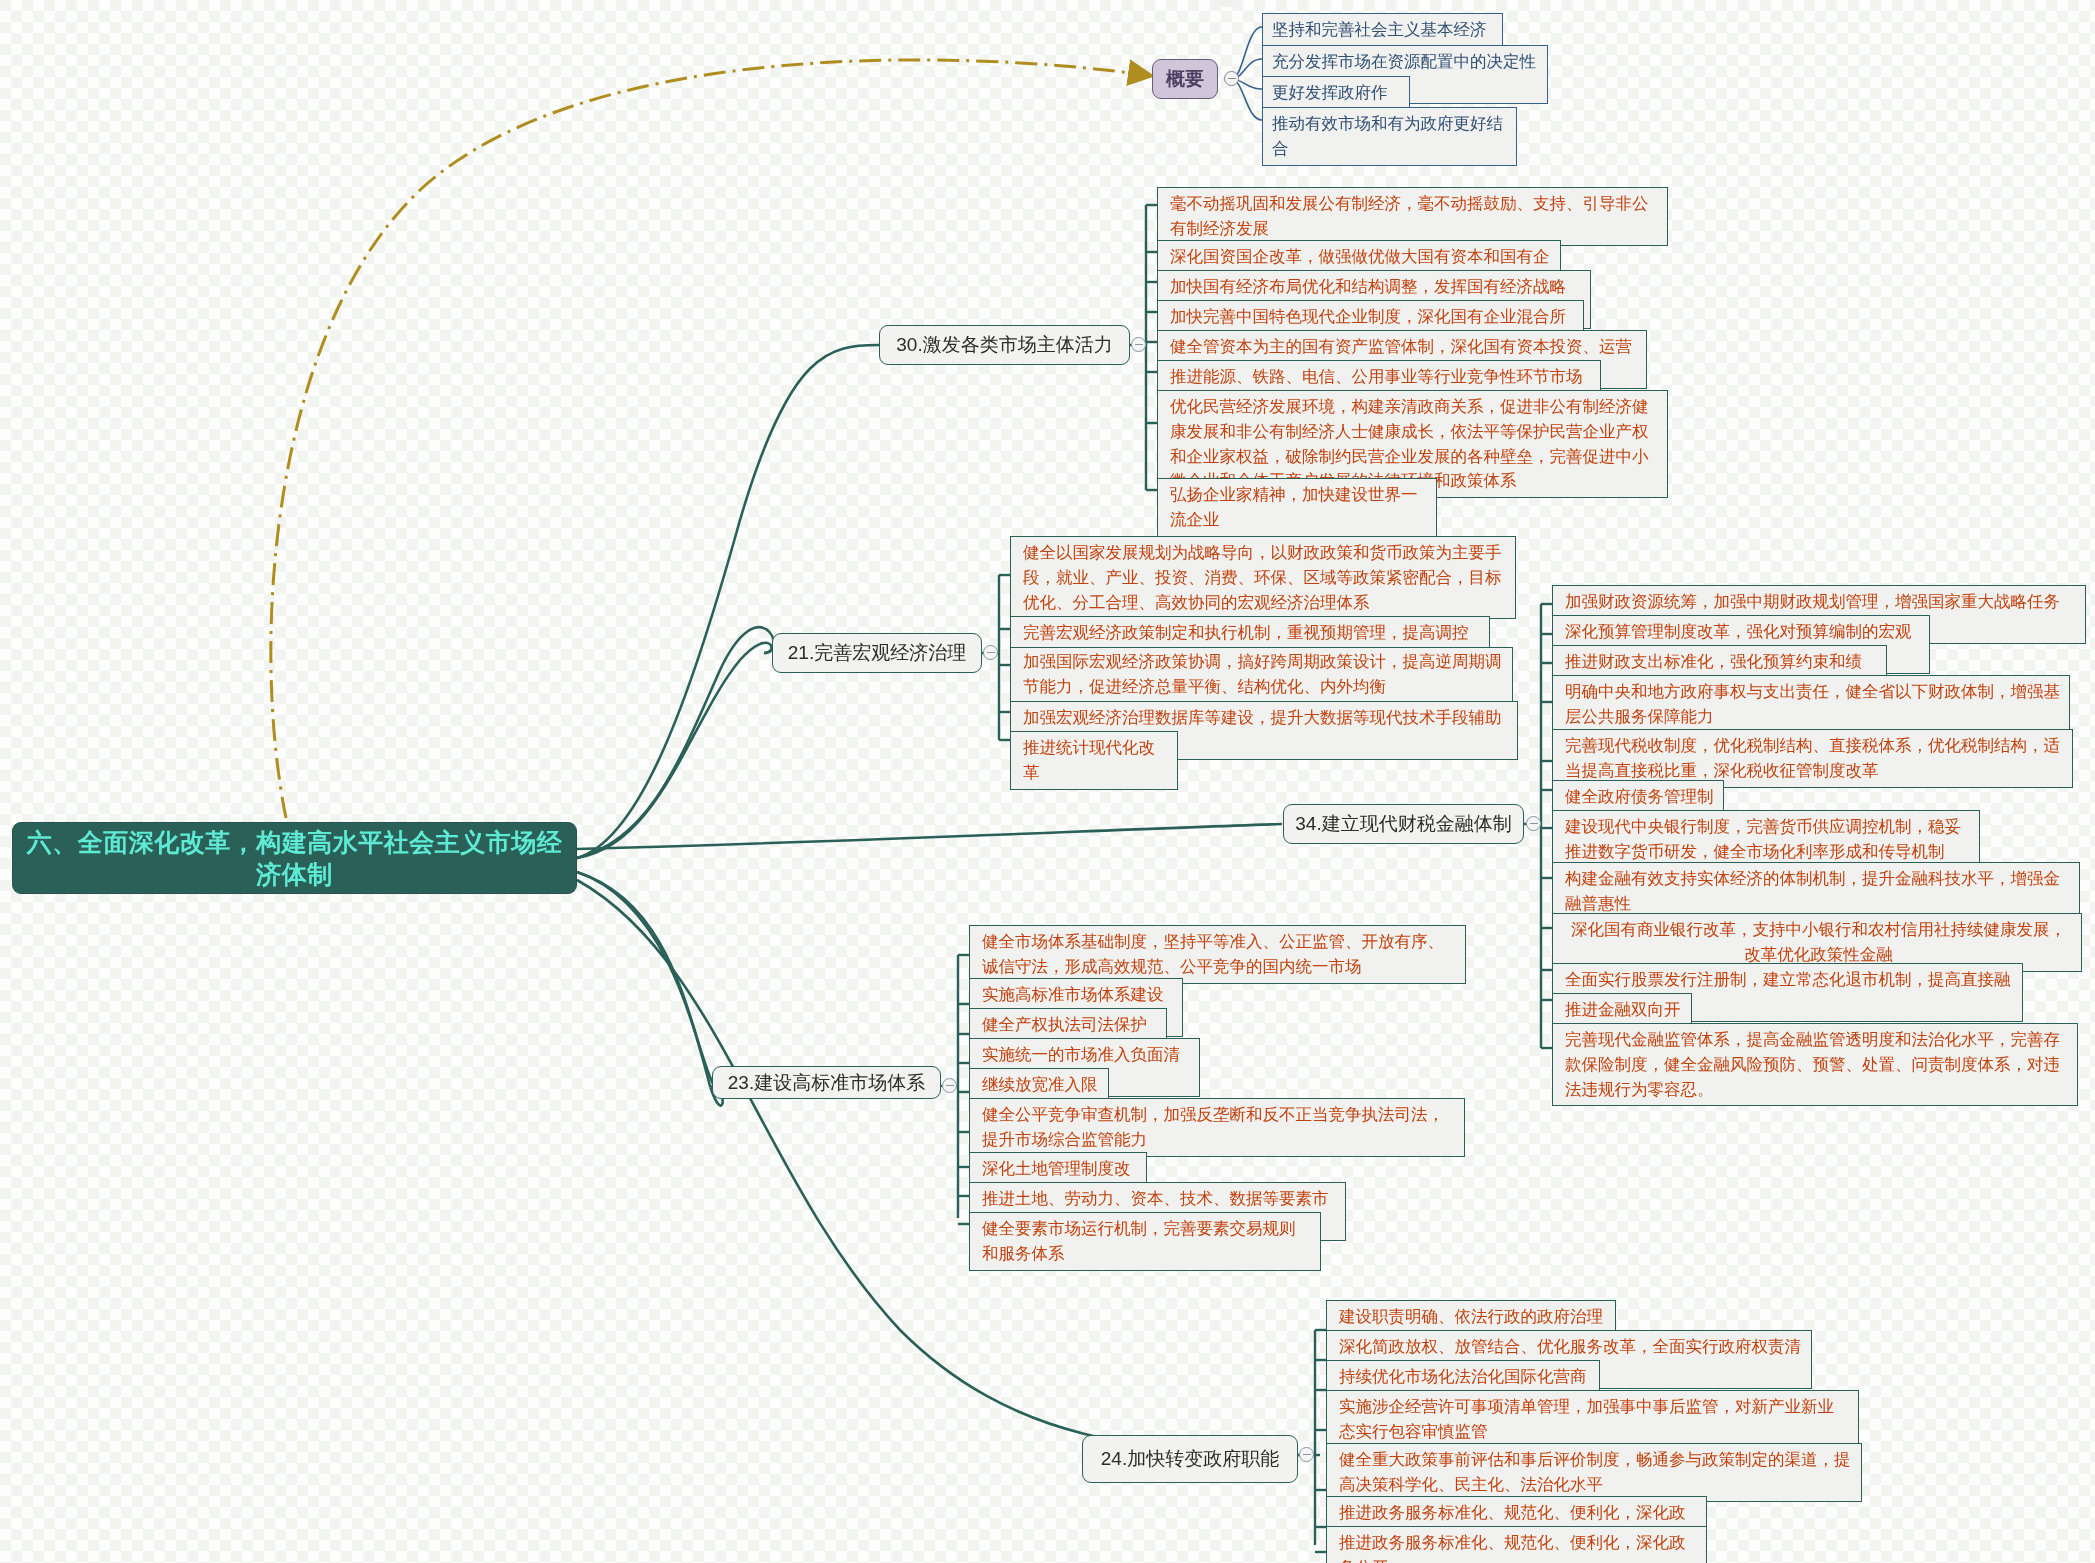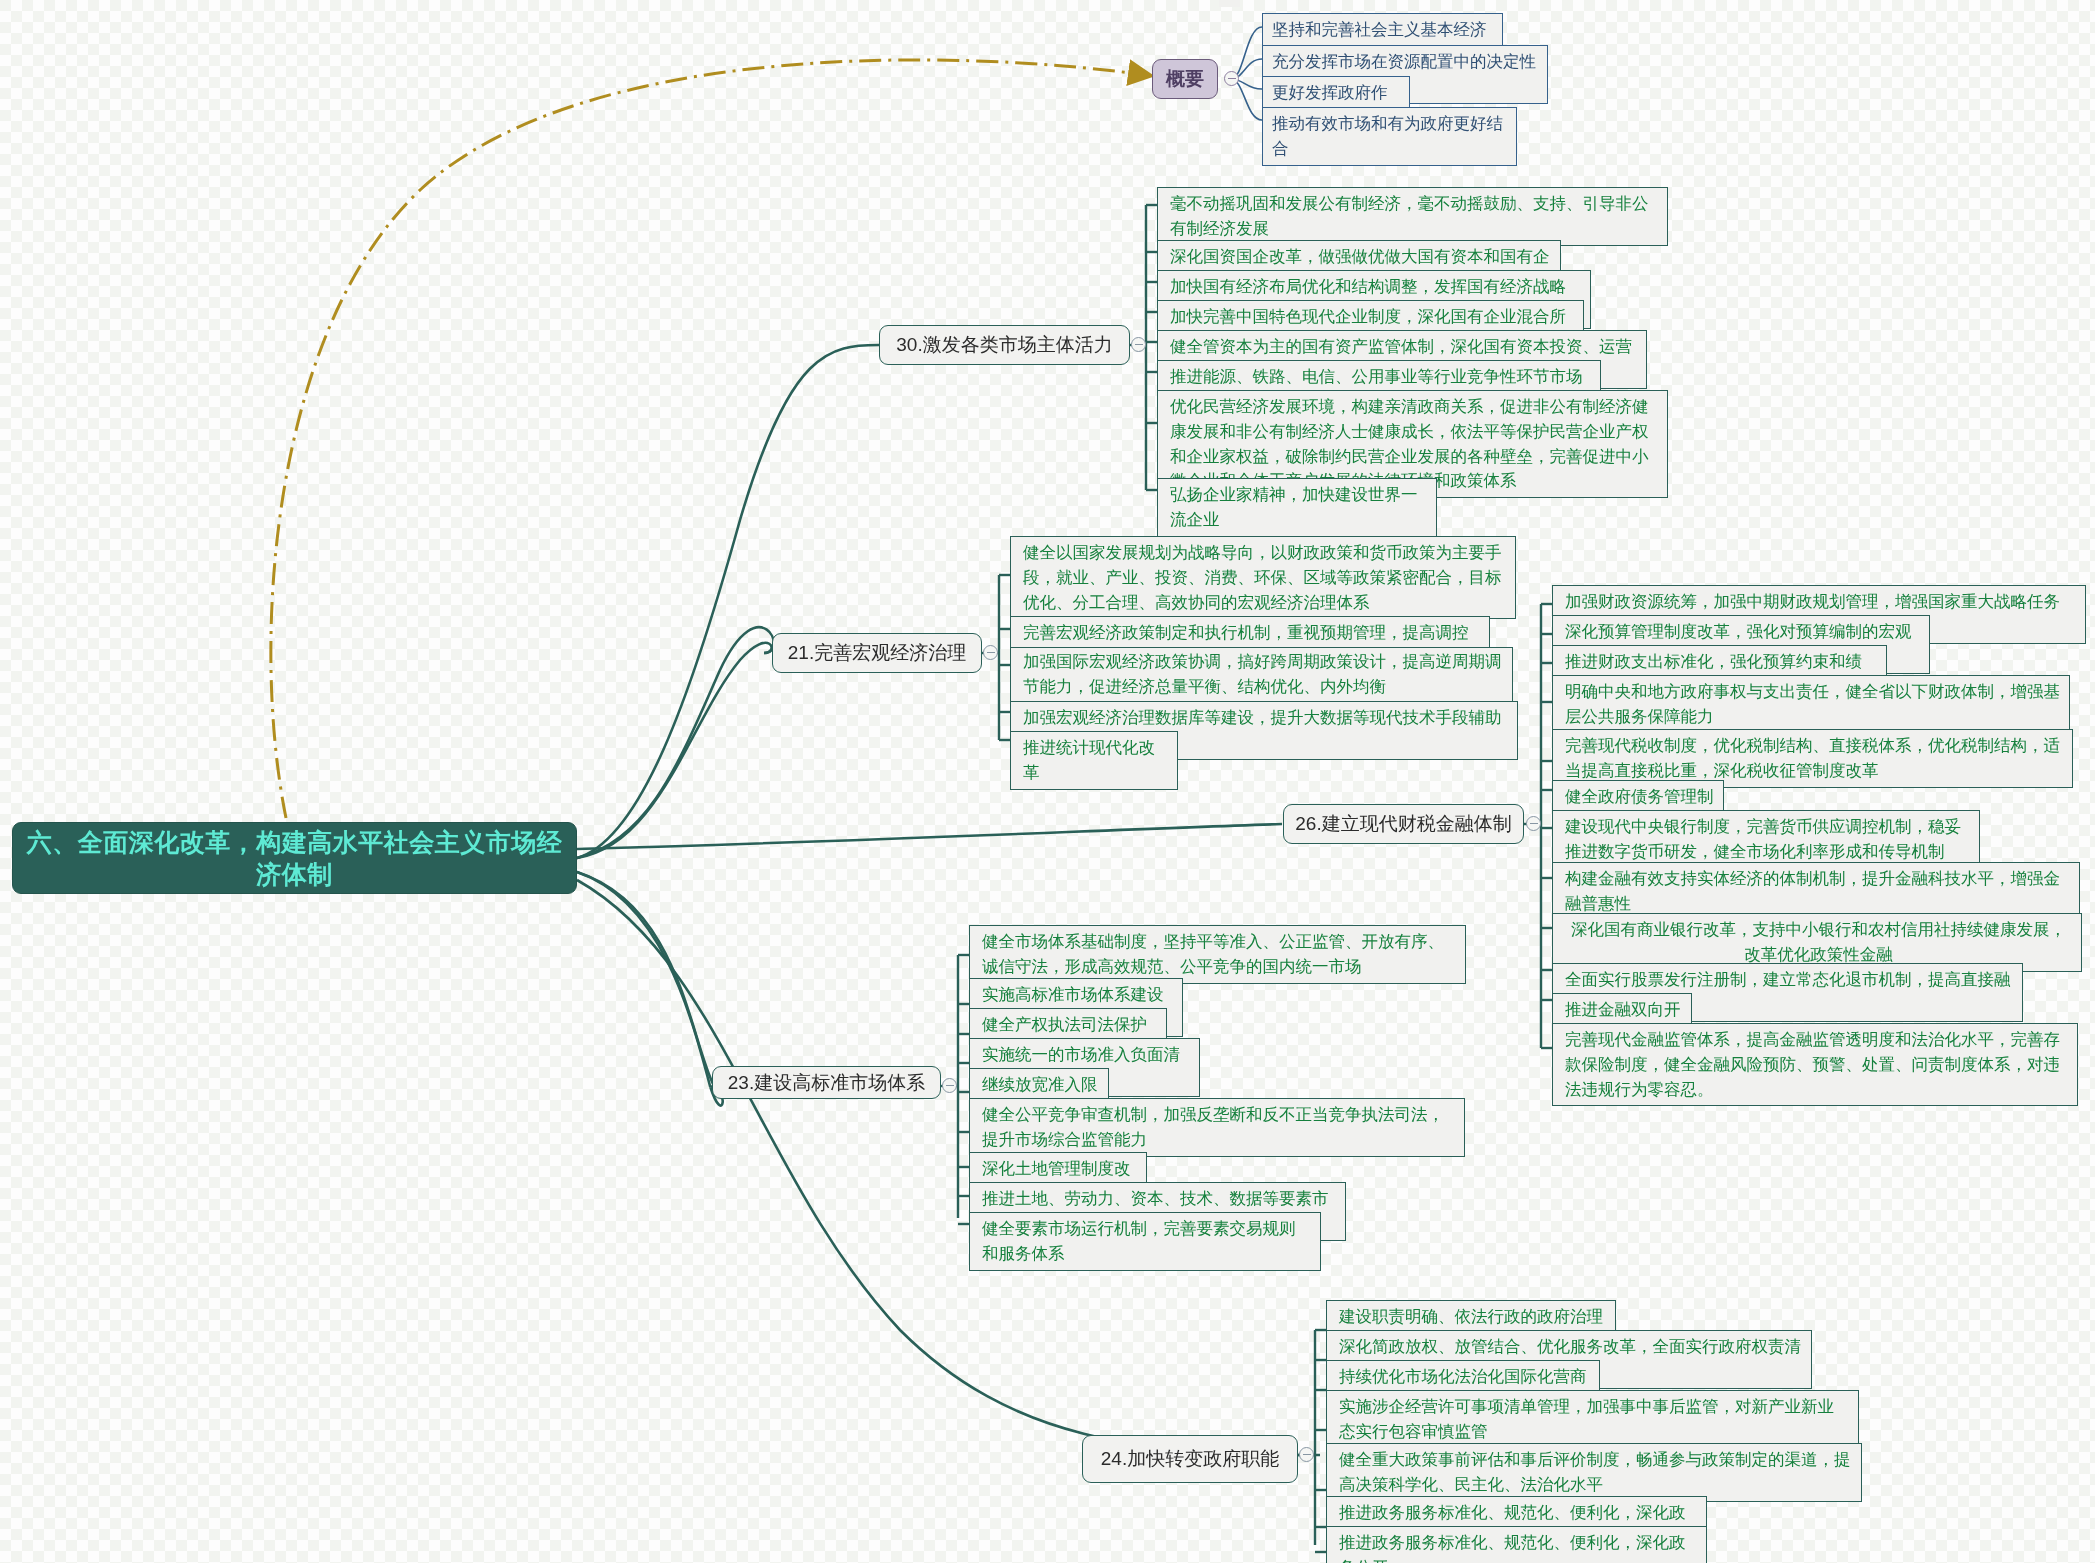--- a/index.html
+++ b/index.html
@@ -42,21 +42,21 @@
     display:flex;align-items:center;justify-content:center;
     padding:5px 12px;white-space:nowrap;
   }
 
   
   .leaf{
     background:#f1f1ef;border:1.2px solid #2e5f78;
     color:#2c3e4e;font-size:16.5px;line-height:1.5;
     padding:3px 9px 4px 9px;box-sizing:border-box;
   }
-  .leaf.green{border-color:#2a6058;color:#15803d;padding-left:12px;}
+  .leaf.green{border-color:#2a6058;color:#c2410c;padding-left:12px;}
   .leaf.blue{border-color:#35618c;color:#2f4f73;}
 
   
   .toggle{
     position:absolute;width:15px;height:15px;border-radius:50%;
     border:1.3px solid #8796a3;background:#f5f6f4;box-sizing:border-box;
   }
   .toggle::before{
     content:"";position:absolute;left:2.5px;top:6px;width:8px;height:1.3px;background:#8796a3;
   }
@@ -209,21 +209,21 @@
 <div class="node leaf green" style="left:1010px;top:616px;width:480px;">
   <span>完善宏观经济政策制定和执行机制，重视预期管理，提高调控的科学性</span></div>
 <div class="node leaf green" style="left:1010px;top:647px;width:503px;font-family:Liberation Mono, monospace;">
   <span>加强国际宏观经济政策协调，搞好跨周期政策设计，提高逆周期调节能力，促进经济总量平衡、结构优化、内外均衡</span></div>
 <div class="node leaf green" style="left:1010px;top:701px;width:508px;">
   <span>加强宏观经济治理数据库等建设，提升大数据等现代技术手段辅助治理能力</span></div>
 <div class="node leaf green" style="left:1010px;top:731px;width:168px;">
   <span>推进统计现代化改革</span></div>
 
 <div class="node b1" style="left:1283px;top:804px;width:241px;height:40px;">
-  <span>26.建立现代财税金融体制</span>
+  <span>34.建立现代财税金融体制</span>
 </div>
 <div class="toggle" style="left:1526px;top:816px;"></div>
 
 <div class="node leaf green" style="left:1552px;top:585px;width:534px;">
   <span>加强财政资源统筹，加强中期财政规划管理，增强国家重大战略任务财力保障</span></div>
 <div class="node leaf green" style="left:1552px;top:615px;width:378px;">
   <span>深化预算管理制度改革，强化对预算编制的宏观指导</span></div>
 <div class="node leaf green" style="left:1552px;top:645px;width:335px;">
   <span>推进财政支出标准化，强化预算约束和绩效管理</span></div>
 <div class="node leaf green" style="left:1552px;top:675px;width:518px;">

